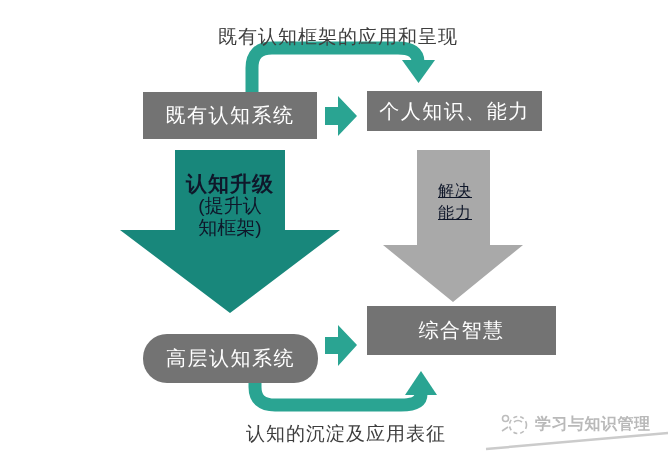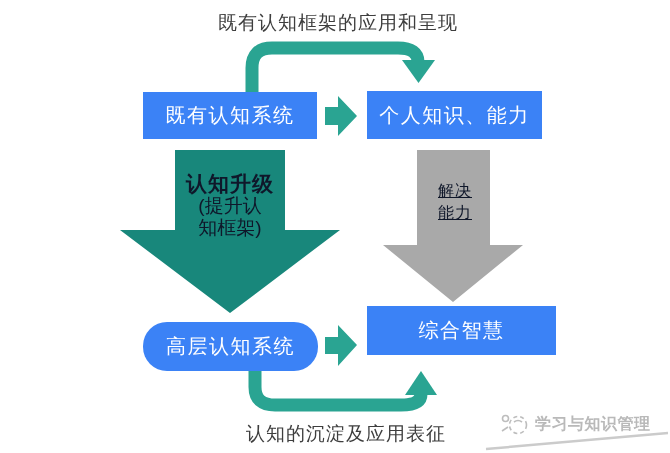--- a/index.html
+++ b/index.html
@@ -22,36 +22,36 @@
     height: 453px;
   }
   .caption {
     position: absolute;
     text-align: center;
     color: #3e3e3e;
     font-size: 19px;
     letter-spacing: 1px;
     white-space: nowrap;
   }
-  .caption.top    { left: 6px;  right: 0; top: 10px;   }
+  .caption.top    { left: 6px;  right: 0; top: 24px;   }
   .caption.bottom { left: 22px; right: 0; top: 421px; }
   .node {
     position: absolute;
-    background: #3b82f6;
+    background: #737373;
     color: #ffffff;
     font-size: 20px;
     letter-spacing: 1.5px;
     display: flex;
     align-items: center;
     justify-content: center;
     white-space: nowrap;
   }
   .node.b1 { left: 143px; top: 92px;  width: 174px; height: 47px; }
-  .node.b2 { left: 367px; top: 91px;  width: 175px; height: 48px; text-align: right; }
-  .node.b3 { left: 143px; top: 322px; width: 175px; height: 49px; border-radius: 24px; }
+  .node.b2 { left: 367px; top: 91px;  width: 175px; height: 40px; text-align: right; }
+  .node.b3 { left: 143px; top: 334px; width: 175px; height: 49px; border-radius: 24px; }
   .node.b4 { left: 367px; top: 306px; width: 189px; height: 49px; text-align: center; }
   .arrow-text {
     position: absolute;
     text-align: center;
     color: #0f172a;
     white-space: nowrap;
   }
   .arrow-text.upgrade { left: 155px; top: 173px; width: 150px; line-height: 22px; }
   .arrow-text.upgrade .t1 { font-size: 21px; font-weight: bold; letter-spacing: 1px; }
   .arrow-text.upgrade .t2 { font-size: 19px; }

